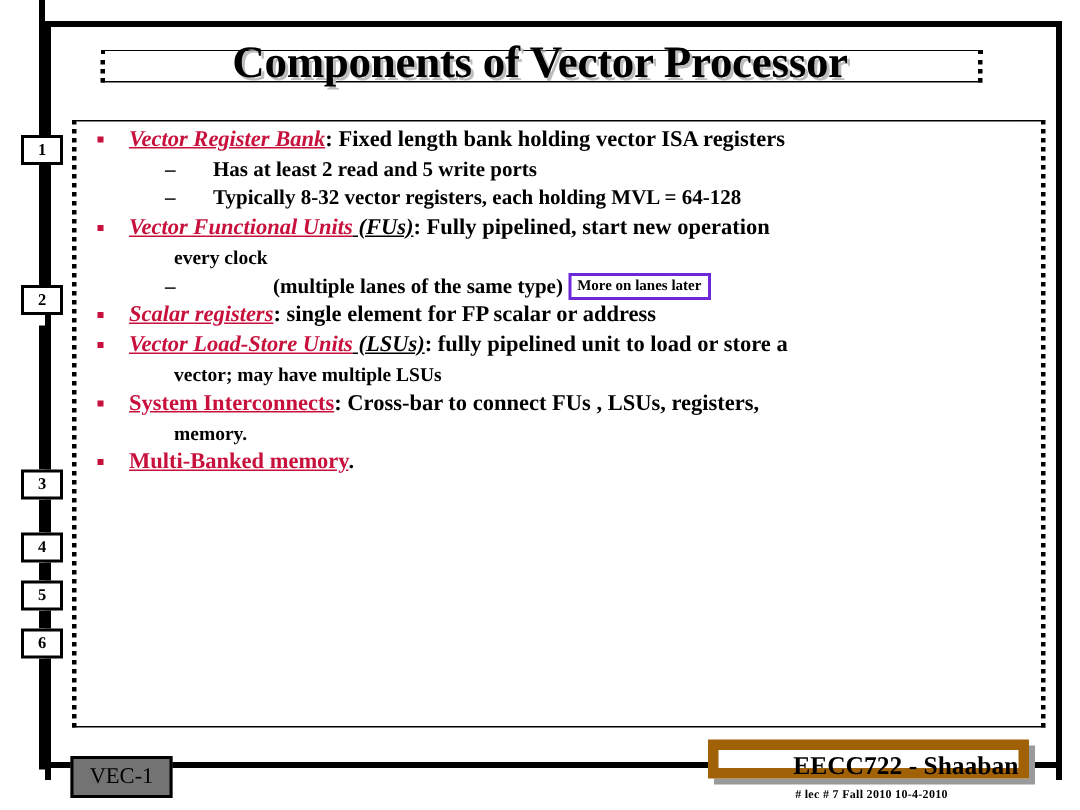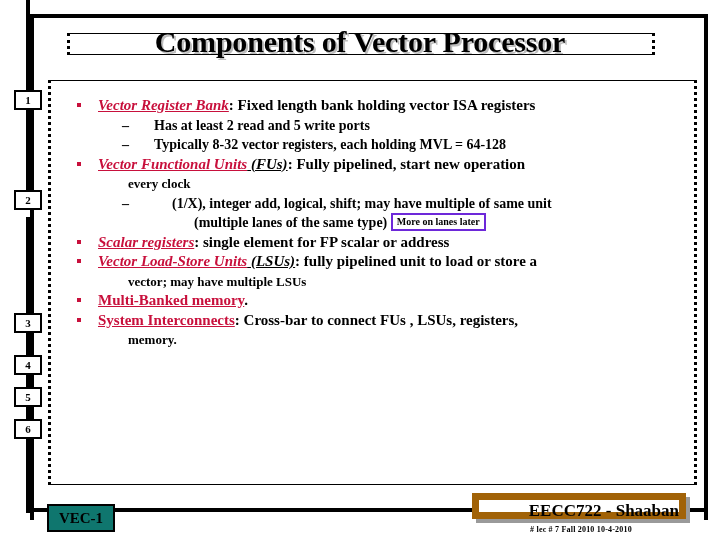--- a/index.html
+++ b/index.html
@@ -74,21 +74,21 @@
   #content-inner {
     position: absolute;
     left: 56px;
     top: 84px;
     width: 644px;
     height: 398px;
   }
 
   ul.lvl1 {
     list-style: none;
-    margin: 12px;
+    margin: 0;
     padding: 0;
   }
   li.bullet {
     position: relative;
     padding-left: 30px;
     margin: 0 0 0 0;
     font-size: 15px;
     line-height: 19.5px;
     font-weight: bold;
     color: #000;
@@ -214,26 +214,26 @@
     height: 4px;
     background: #000;
   }
   #vec-box {
     position: absolute;
     left: 47px;
     top: 504px;
     width: 68px;
     height: 28px;
     border: 2px solid #000;
-    background: #0f766e;
+    background: #737373;
     box-sizing: border-box;
     text-align: center;
     line-height: 24px;
     font-size: 15px;
-    font-weight: bold;
+    font-weight: normal;
     color: #000;
   }
   #course-shadow {
     position: absolute;
     left: 476px;
     top: 497px;
     width: 214px;
     height: 26px;
     background: #9a9a9a;
   }
@@ -293,46 +293,45 @@
       </ul>
     </li>
 
     <li class="bullet">
       <span class="dot"></span>
       <span class="lead">Vector Functional Units</span><span class="lead-paren"> (FUs)</span><span class="colon">:</span><span> Fully pipelined, start new operation</span>
       <div class="cont-l1">every clock</div>
       <ul class="lvl2">
         <li class="sub">
           <span class="dash">–</span>
-          <div class="cont2">(1/X),        integer add, logical,  shift; may have multiple of same unit</div>
           <div class="cont"><span>(multiple lanes of the same type)</span> <span class="callout">More on lanes later</span></div>
         </li>
       </ul>
     </li>
 
     <li class="bullet">
       <span class="dot"></span>
       <span class="lead">Scalar registers</span><span class="colon">:</span><span> single element for FP scalar or address</span>
     </li>
 
     <li class="bullet">
       <span class="dot"></span>
       <span class="lead">Vector Load-Store Units</span><span class="lead-paren"> (LSUs)</span><span class="colon">:</span><span> fully pipelined unit to load or store a</span>
       <div class="cont-l1">vector; may have multiple LSUs</div>
     </li>
 
     <li class="bullet">
       <span class="dot"></span>
-      <span class="lead-plain">Multi-Banked memory</span><span class="colon">.</span><span></span>
-    </li>
-
-    <li class="bullet">
-      <span class="dot"></span>
       <span class="lead-plain">System Interconnects</span><span class="colon">:</span><span> Cross-bar to connect FUs , LSUs, registers,</span>
       <div class="cont-l1">memory.</div>
+    </li>
+
+    <li class="bullet">
+      <span class="dot"></span>
+      <span class="lead-plain">Multi-Banked memory</span><span class="colon">.</span><span></span>
     </li>
 
   </ul>
 </div>
 
 <div id="marker-rail">
   <div class="rail-line" style="top:0px;   height:90px;"></div>
   <div class="rail-line" style="top:110px; height:87px;"></div>
   <div class="rail-line" style="top:217px; height:96px;"></div>
   <div class="rail-line" style="top:333px; height:22px;"></div>

